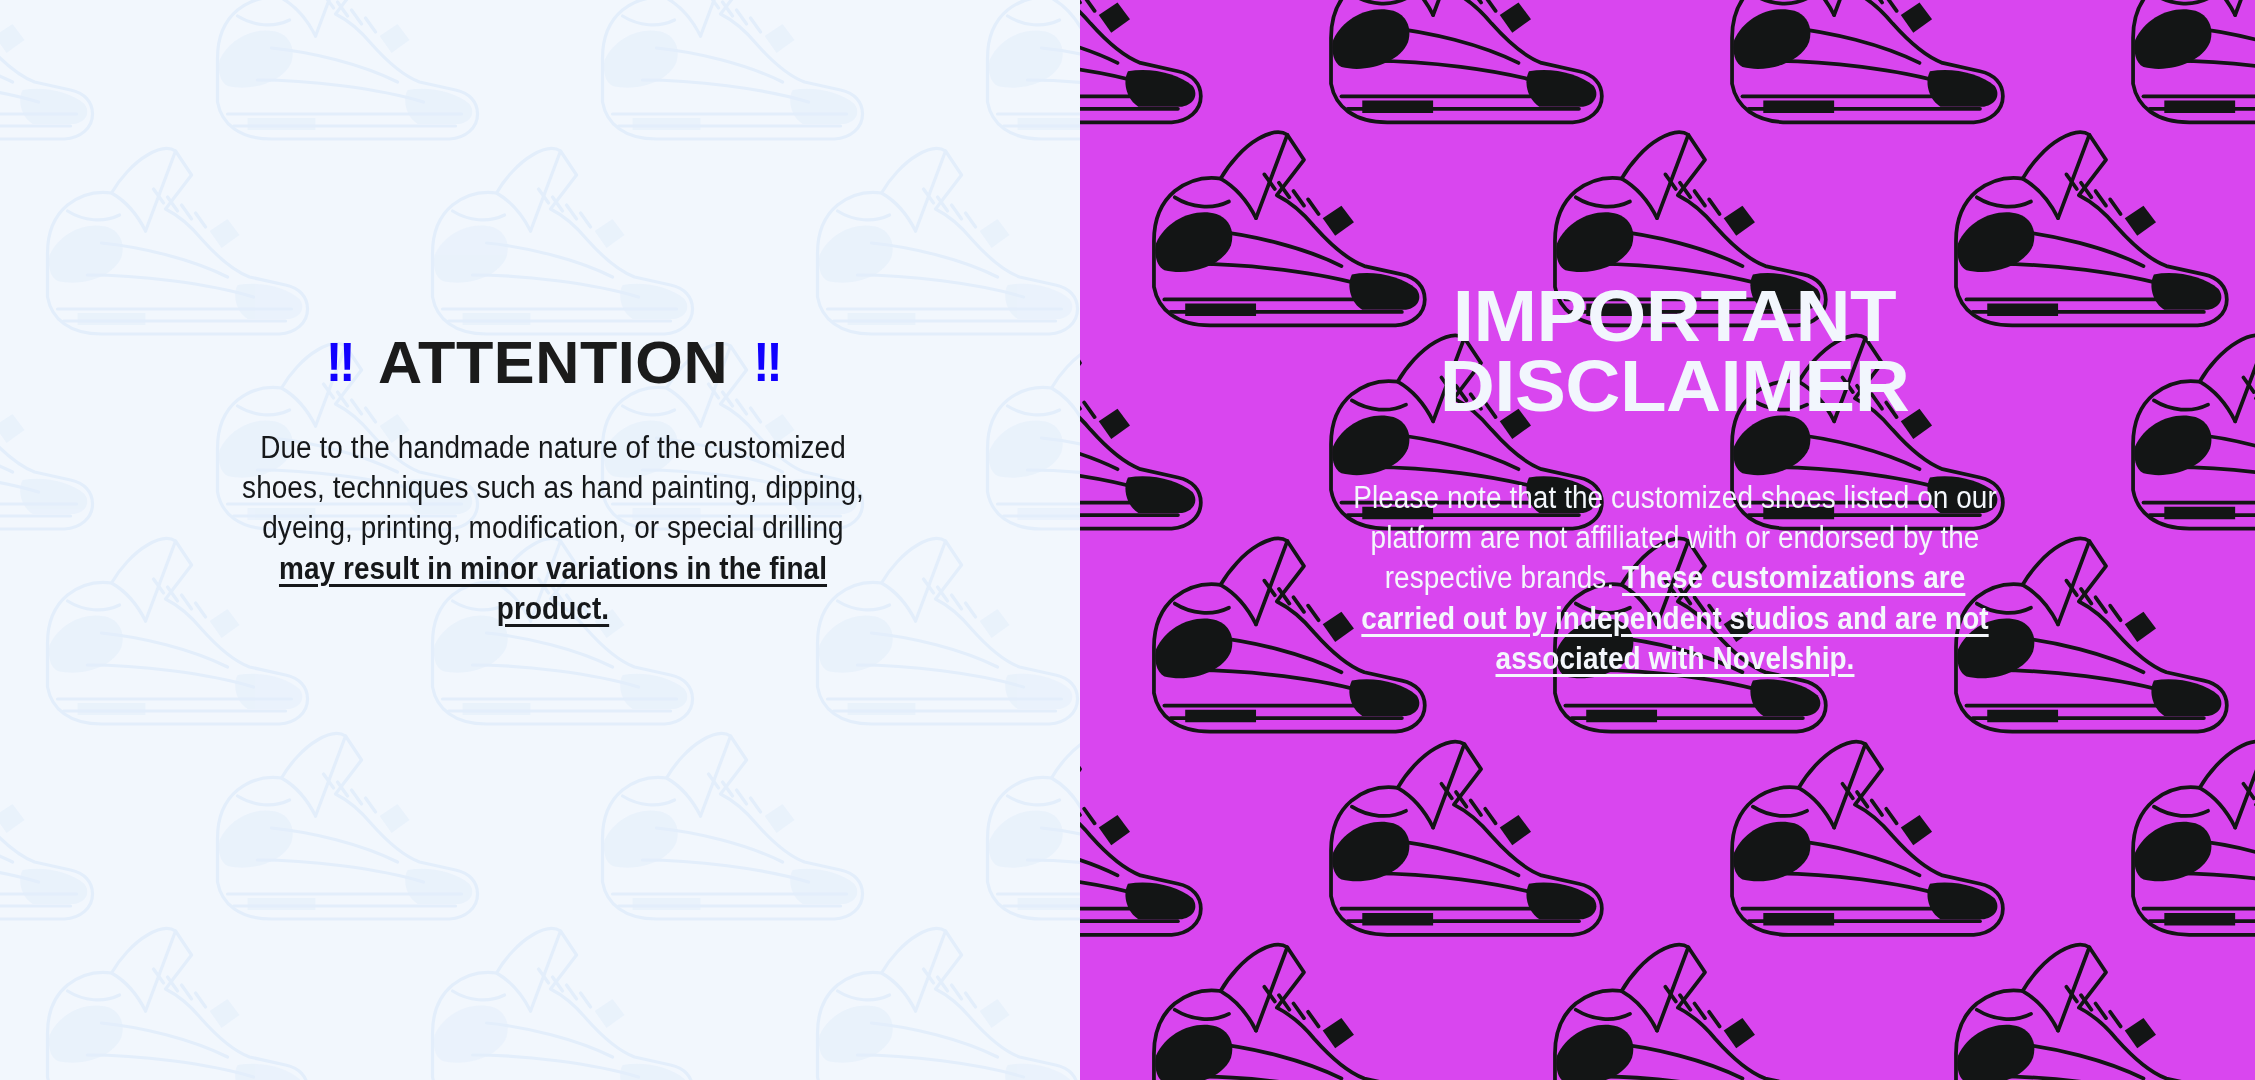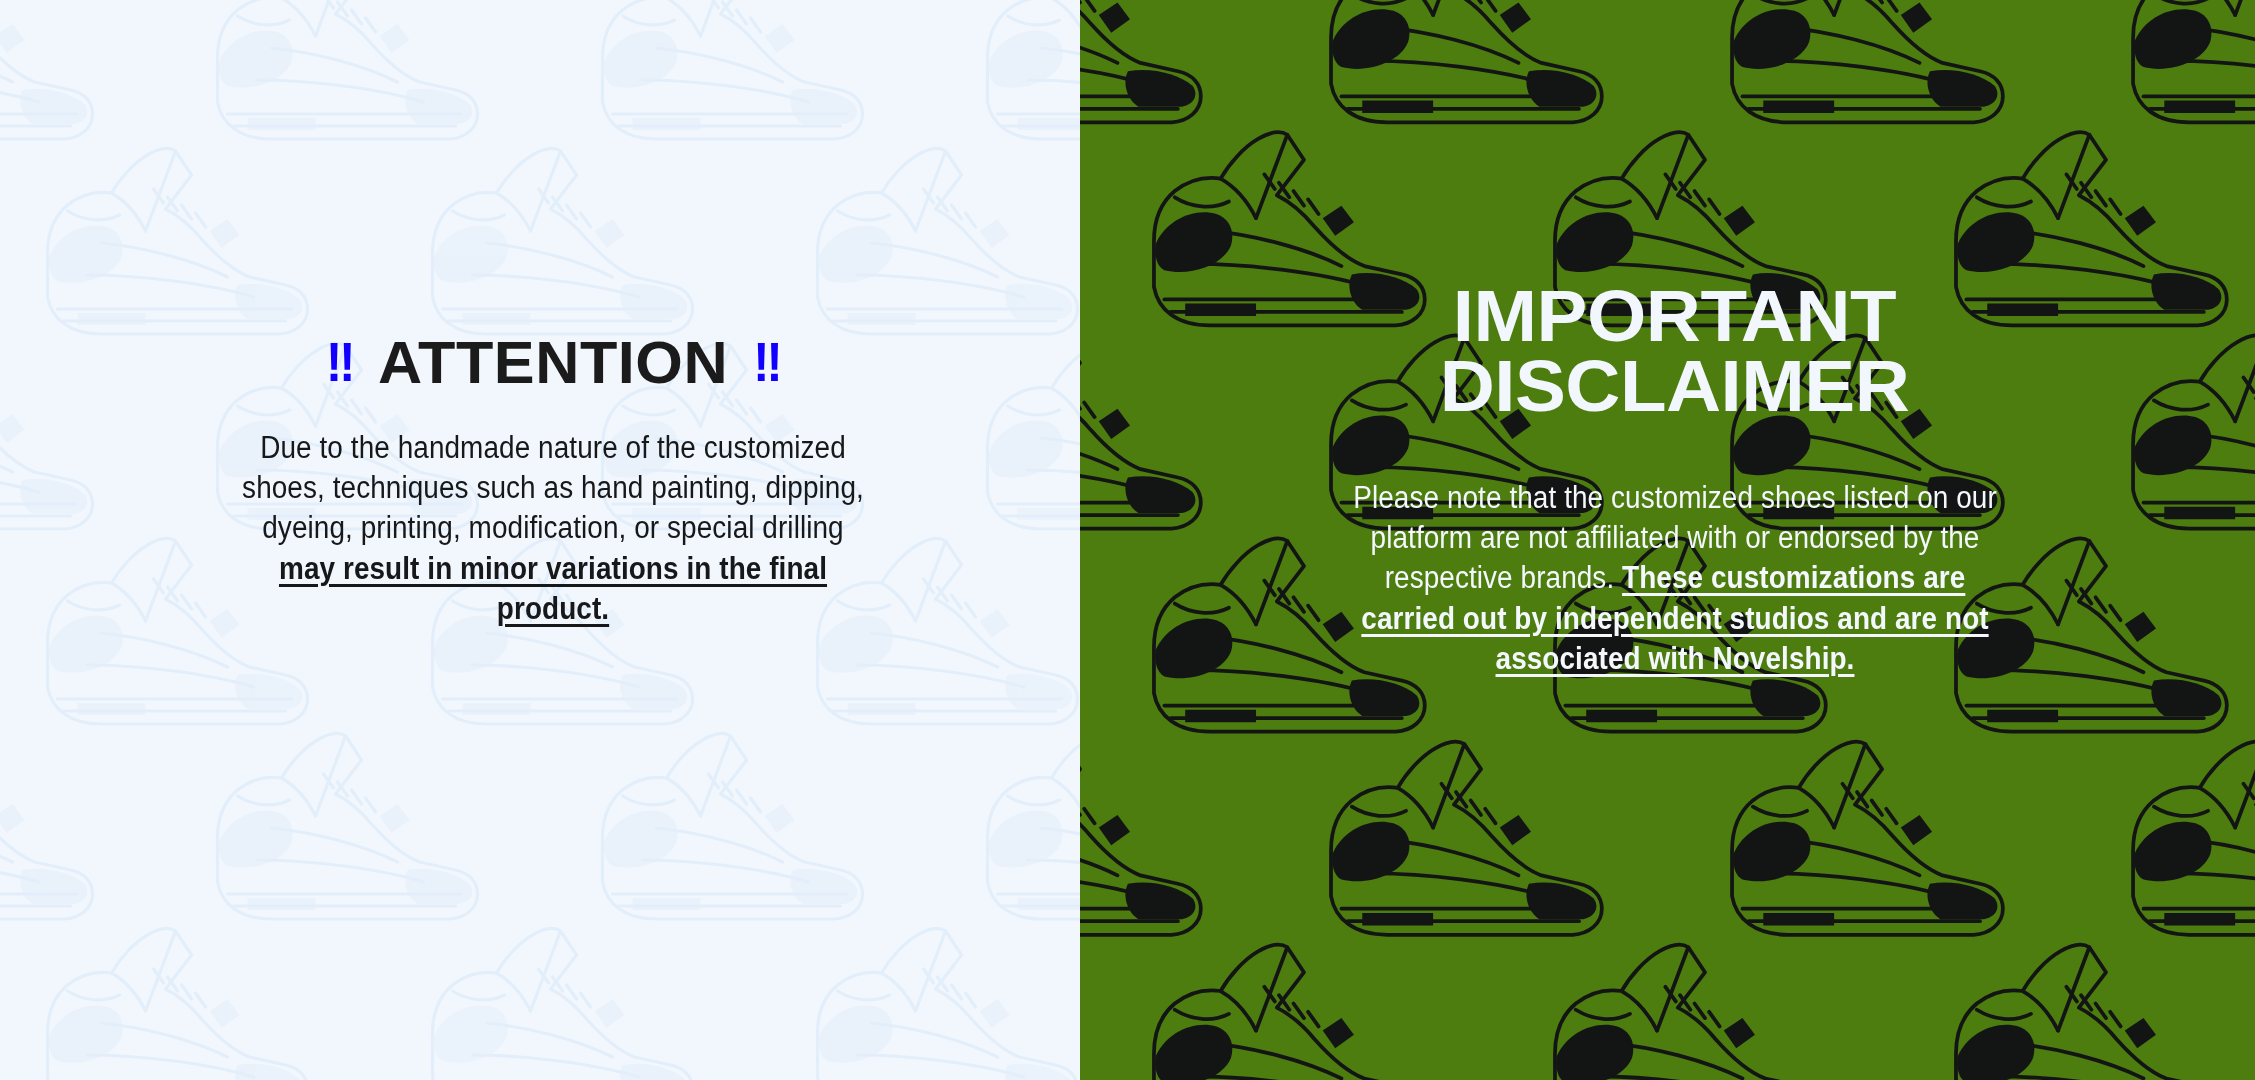--- a/index.html
+++ b/index.html
@@ -22,21 +22,21 @@
 
   .panel {
     position: relative;
     height: 1080px;
     overflow: hidden;
     display: flex;
     align-items: center;
     justify-content: center;
   }
   .panel-left  { width: 1127px; background: #f2f7fd; }
-  .panel-right { width: 1226px; background: #4d7c0f; }
+  .panel-right { width: 1226px; background: #d946ef; }
 
   
   .pattern {
     position: absolute;
     inset: 0;
     pointer-events: none;
   }
   .pattern svg { display: block; width: 100%; height: 100%; }
 
   .panel-content {

